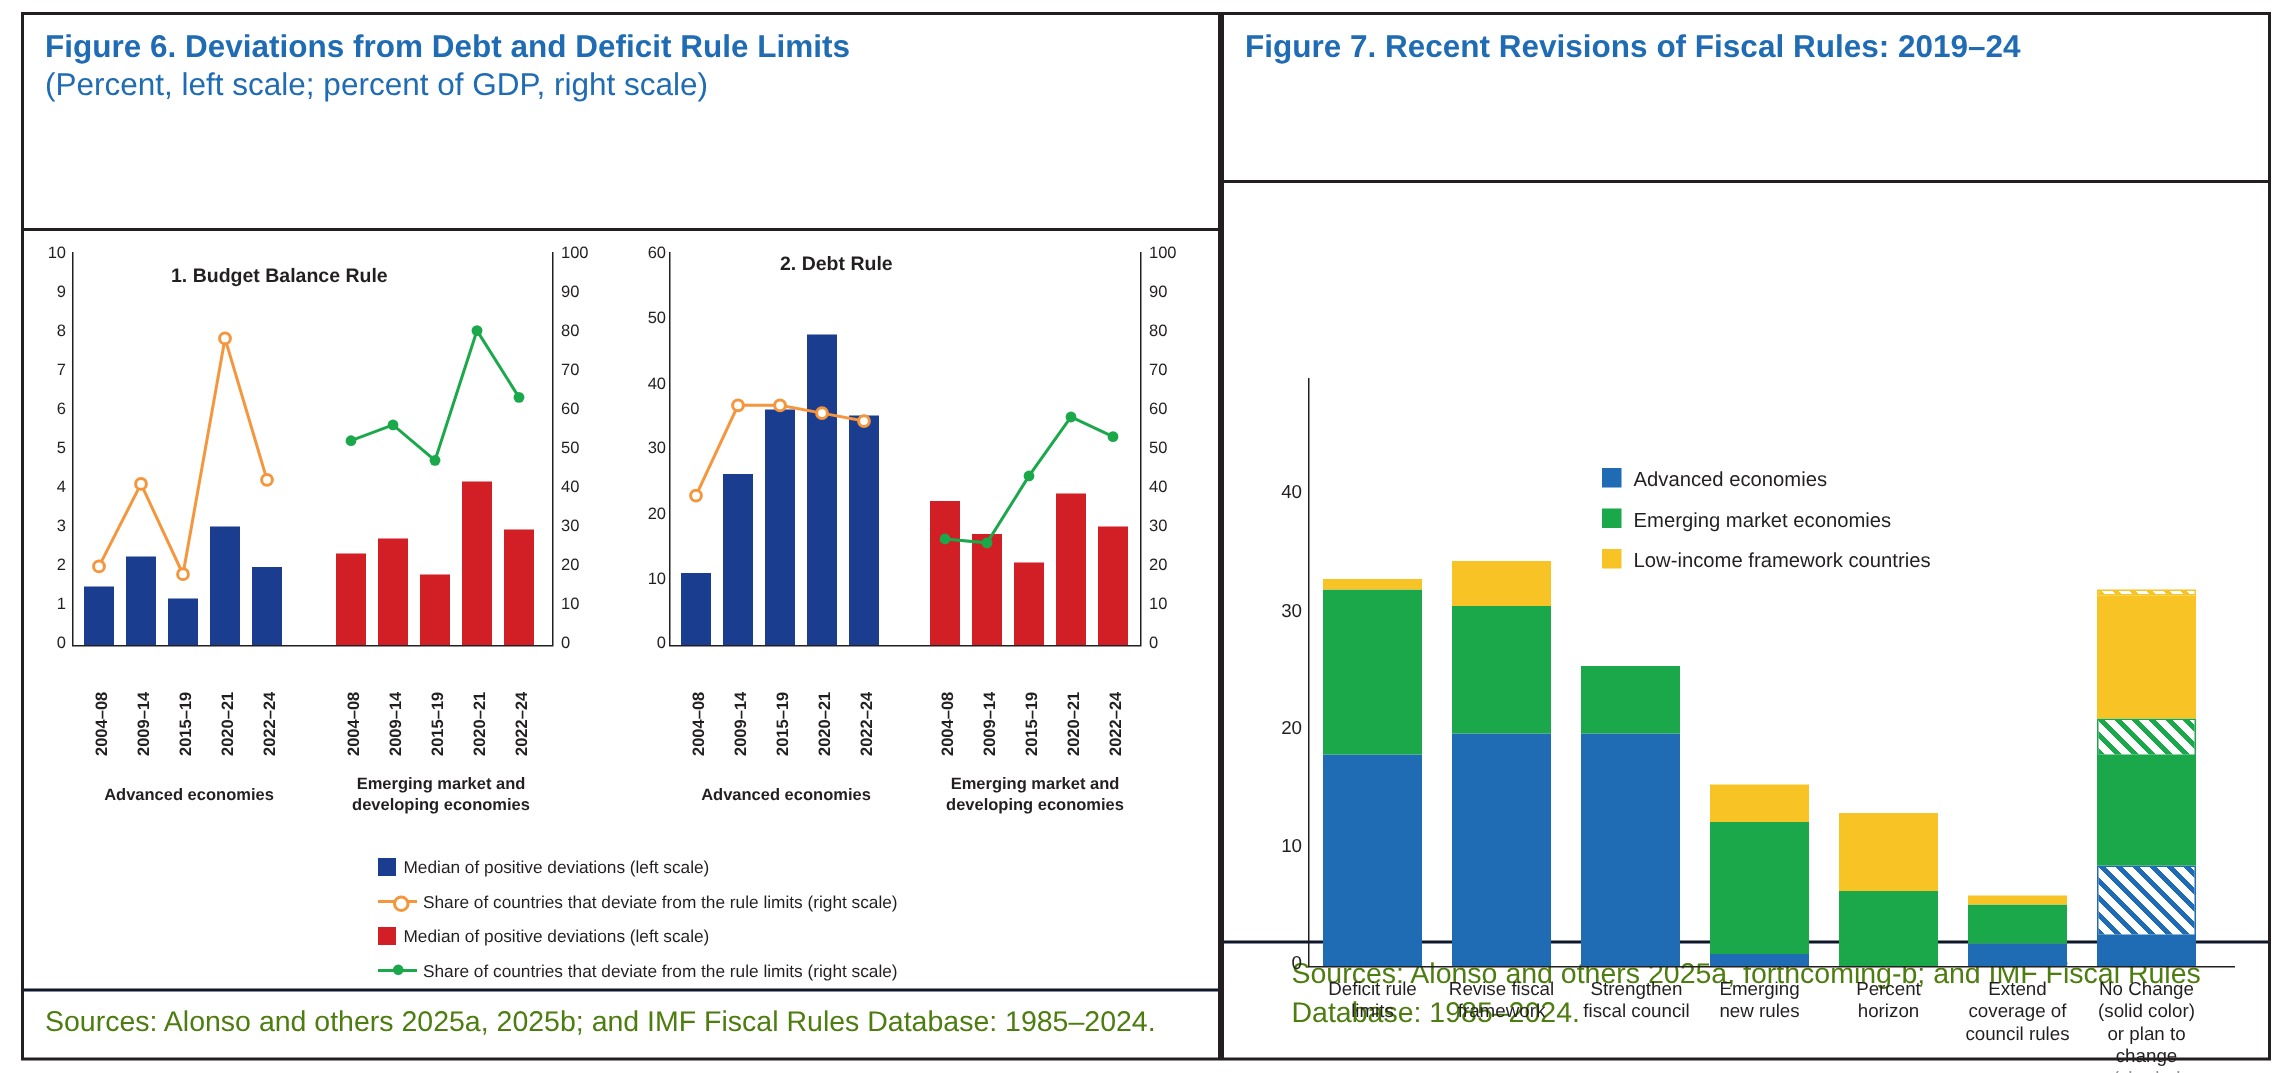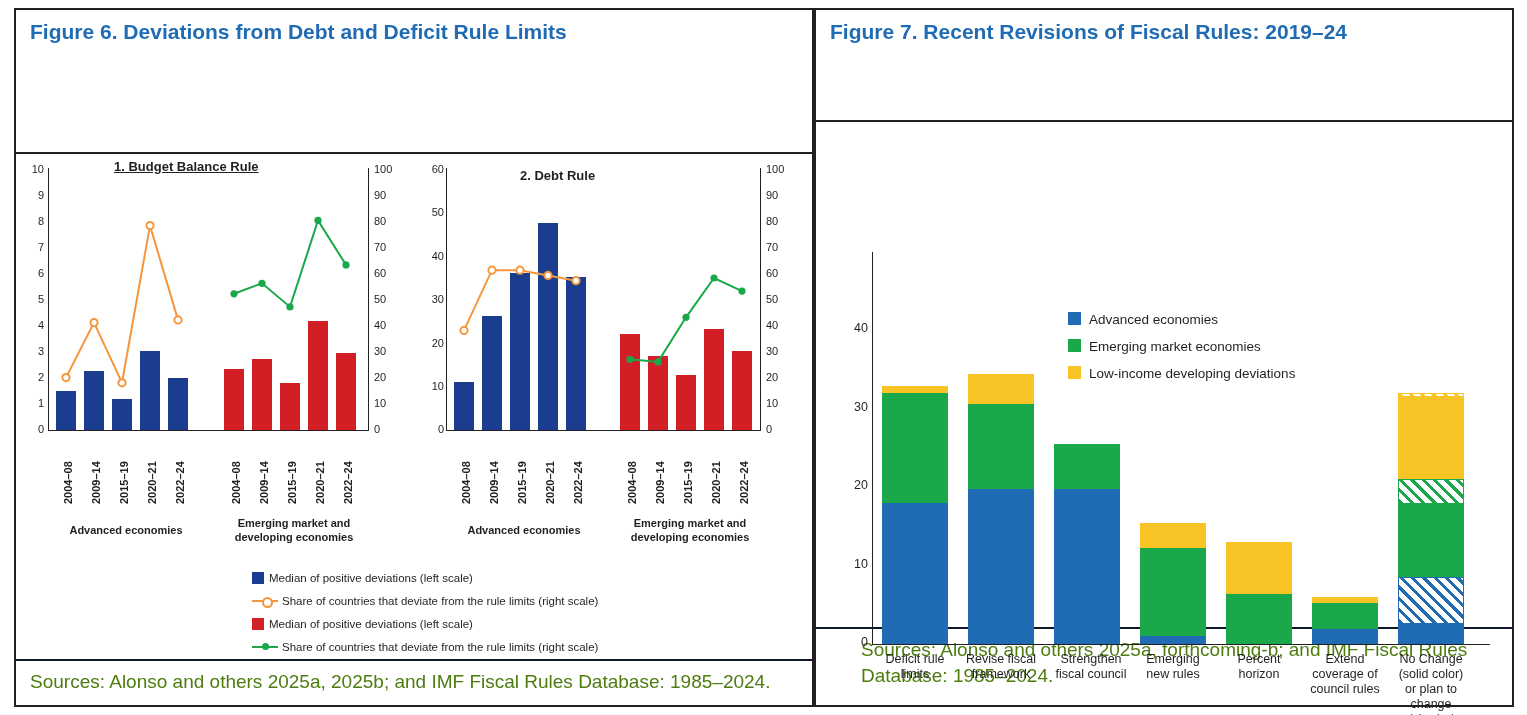--- a/index.html
+++ b/index.html
@@ -101,27 +101,28 @@
 </style>
 </head>
 <body>
 
 <div class="page">
 
   <div class="panel panel-left">
 
     <div class="title-box lt">
       <div class="title-main">Figure 6. Deviations from Debt and Deficit Rule Limits</div>
+      <div class="title-sub">(Percent, left scale; percent of GDP, right scale)</div>
     </div>
 
     <div class="chart-area la">
 
       <div style="position:absolute;left:0;top:0;width:400px;height:505px;">
 
-        <div class="panel-title" style="left:98px;top:5px;text-decoration:underline;">1. Budget Balance Rule</div>
+        <div class="panel-title" style="left:98px;top:22px;">1. Budget Balance Rule</div>
 
         <div class="axis-label" style="left:10px;top:9px;width:18px;">10</div>
         <div class="axis-label" style="left:10px;top:35px;width:18px;">9</div>
         <div class="axis-label" style="left:10px;top:61px;width:18px;">8</div>
         <div class="axis-label" style="left:10px;top:87px;width:18px;">7</div>
         <div class="axis-label" style="left:10px;top:113px;width:18px;">6</div>
         <div class="axis-label" style="left:10px;top:139px;width:18px;">5</div>
         <div class="axis-label" style="left:10px;top:165px;width:18px;">4</div>
         <div class="axis-label" style="left:10px;top:191px;width:18px;">3</div>
         <div class="axis-label" style="left:10px;top:217px;width:18px;">2</div>
@@ -335,21 +336,21 @@
       <div class="rlabel" style="left:490px;top:530px;width:78px;">Extend coverage of council rules</div>
       <div class="rlabel" style="left:576px;top:530px;width:78px;">No Change (solid color) or plan to change (shaded color)</div>
 
       <div class="rlegend" style="left:252px;top:190px;">
         <span class="sw" style="background:#1f6cb4;"></span><span>Advanced economies</span>
       </div>
       <div class="rlegend" style="left:252px;top:217px;">
         <span class="sw" style="background:#1aa84a;"></span><span>Emerging market economies</span>
       </div>
       <div class="rlegend" style="left:252px;top:244px;">
-        <span class="sw" style="background:#f7c325;"></span><span>Low-income developing deviations</span>
+        <span class="sw" style="background:#f7c325;"></span><span>Low-income framework countries</span>
       </div>
 
     </div>
 
     <div class="src-box" style="height:76px;padding-left:45px;">Sources: Alonso and others 2025a, forthcoming-b; and IMF Fiscal Rules Database: 1985–2024.</div>
   </div>
 
 </div>
 
 </body></html>

